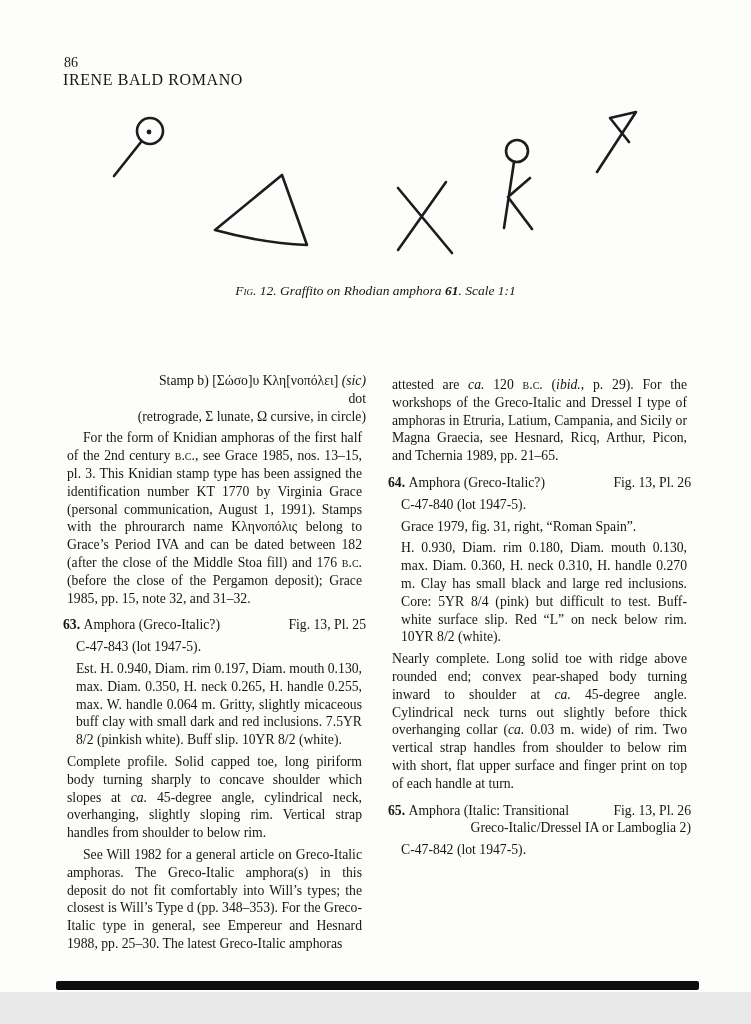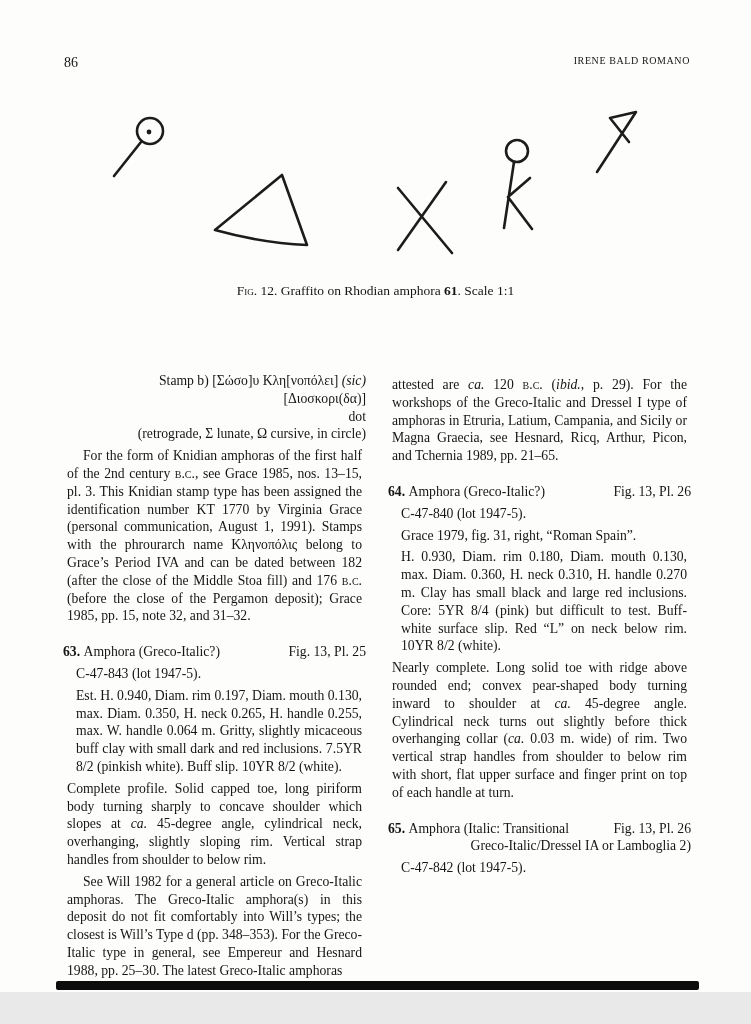--- a/index.html
+++ b/index.html
@@ -12,45 +12,45 @@
     background: #fdfdfb;
     color: #151515;
     font-family: "Liberation Serif", serif;
     overflow: hidden;
   }
   .pageno {
     position: absolute; top: 55px; left: 64px;
     font-size: 14px;
   }
   .running-head {
-    position: absolute; top: 55px; left: 63px; width: 627px;
-    text-align: right; font-size: 10px; letter-spacing: 0.6px;
+    position: absolute; top: 71px; left: 63px; width: 627px;
+    text-align: left; font-size: 16px; letter-spacing: 0.6px;
   }
   .figure { position: absolute; top: 98px; left: 0; width: 751px; height: 182px; }
   .figure svg { display: block; }
   .stroke { fill: none; stroke: #1c1c1c; stroke-width: 2.6; stroke-linecap: round; stroke-linejoin: round; }
   .caption {
     position: absolute; top: 283px; left: 0; width: 751px;
-    text-align: center; font-size: 13.5px;
+    text-align: center; font-size: 13.5px; font-style: italic;
   }
   .columns {
     position: absolute; top: 372px; left: 63px; width: 628px;
     display: flex; gap: 22px;
   }
   .col {
     width: 303px;
     font-size: 13.7px; line-height: 17.8px;
     text-align: justify;
   }
   p.para { margin: 4px; }
   .para.indent { text-indent: 16px; }
   .para.id   { margin-left: 13px; text-align: left; }
   .para.desc { margin-left: 13px; }
   .block-center { text-align: right; }
-  .entry { margin-top: 18px; margin-bottom: 2px; }
+  .entry { margin-top: 9px; margin-bottom: 2px; }
   .entry-line { display: flex; justify-content: space-between; }
   .entry-title2 { margin-left: 34px; text-align: right; }
   .run-b  { font-weight: bold; }
   .run-i  { font-style: italic; }
   .run-sc { font-variant: small-caps; }
   .scan-bar {
     position: absolute; left: 56px; right: 52px; bottom: 2px; height: 9px;
     background: #0d0d0d; border-radius: 2px;
   }
 </style>
@@ -76,21 +76,20 @@
       </g>
     </svg>
   </div>
 
   <div class="caption"><span class="run-sc">Fig.</span><span> 12. Graffito on Rhodian amphora </span><span class="run-b">61</span><span>. Scale 1:1</span></div>
 
   <div class="columns">
     <div class="col">
         <div class="block-center">
           <div class="center-line"><span>Stamp b) [Σώσο]υ Κλη[νοπόλει] </span><span class="run-i">(sic)</span></div>
-          <div class="center-line"><span>[Διοσκορι(δα)]</span></div>
           <div class="center-line"><span>dot</span></div>
           <div class="center-line"><span>(retrograde, Σ lunate, Ω cursive, in circle)</span></div>
         </div>
         <p class="para indent"><span>For the form of Knidian amphoras of the first half of the 2nd century </span><span class="run-sc">b.c.</span><span>, see Grace 1985, nos. 13–15, pl. 3. This Knidian stamp type has been assigned the identification number KT 1770 by Virginia Grace (personal communication, August 1, 1991). Stamps with the phrourarch name Κληνοπόλις belong to Grace’s Period IVA and can be dated between 182 (after the close of the Middle Stoa fill) and 176 </span><span class="run-sc">b.c.</span><span> (before the close of the Pergamon deposit); Grace 1985, pp. 15, note 32, and 31–32.</span></p>
         <div class="entry">
           <div class="entry-line">
             <span><span class="run-b">63. </span>Amphora (Greco-Italic?)</span>
             <span>Fig. 13, Pl. 25</span>
           </div>
         </div>

